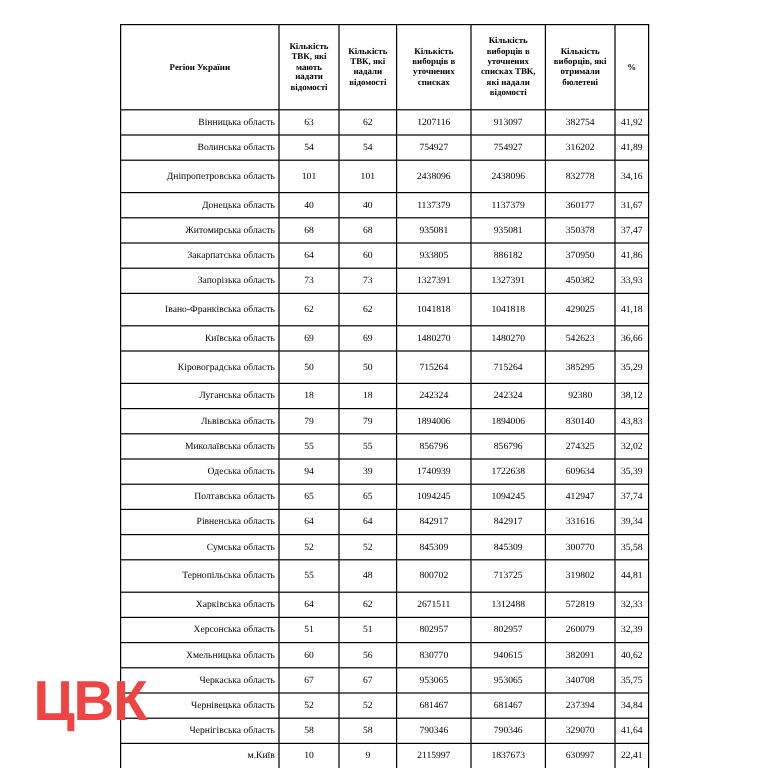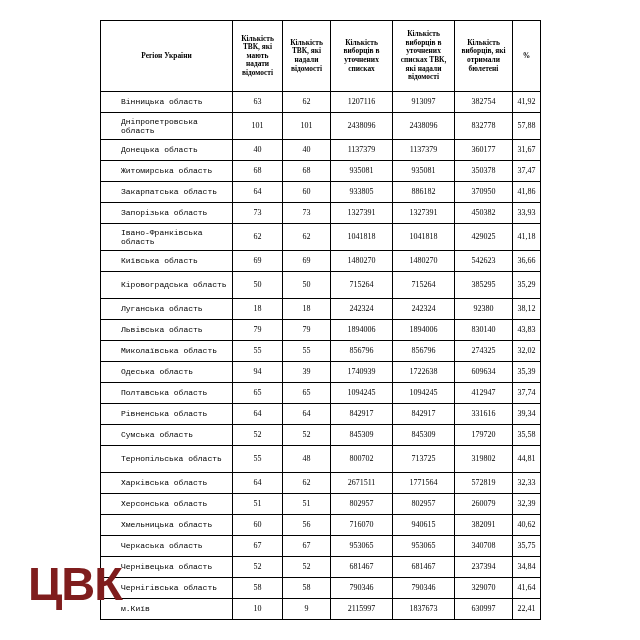--- a/index.html
+++ b/index.html
@@ -39,24 +39,23 @@
     padding: 2px 3px;
     vertical-align: middle;
   }
   table.data thead th {
     font-weight: bold;
     height: 66px;
     font-size: 7.4px;
     padding: 2px 2px;
   }
   table.data tbody td.region {
-    text-align: left;
+    text-align: right;
     padding-left: 20px;
     font-size: 8px;
-    font-family: Liberation Mono, monospace;
   }
   table.data tbody td.num {
     text-align: center;
     font-size: 8px;
   }
   table.data tbody tr.tall td {
     height: 22px;
     margin-left: 17px;
   }
   table.data tbody td {
@@ -71,21 +70,21 @@
   .col-c6 { width: 28px; }
 
   .watermark {
     position: absolute;
     left: 28px;
     top: 556px;
     font-family: "Liberation Sans", sans-serif;
     font-weight: bold;
     font-size: 47px;
     letter-spacing: -1px;
-    color: #7f1d1d;
+    color: #ef4444;
   }
 </style>
 </head>
 <body>
 
 <div class="page">
 
   <div class="table-wrap">
     <table class="data">
       <colgroup>
@@ -111,28 +110,37 @@
       <tbody>
           <tr>
             <td class="region">Вінницька область</td>
             <td class="num">63</td>
             <td class="num">62</td>
             <td class="num">1207116</td>
             <td class="num">913097</td>
             <td class="num">382754</td>
             <td class="num">41,92</td>
           </tr>
+          <tr>
+            <td class="region">Волинська область</td>
+            <td class="num">54</td>
+            <td class="num">54</td>
+            <td class="num">754927</td>
+            <td class="num">754927</td>
+            <td class="num">316202</td>
+            <td class="num">41,89</td>
+          </tr>
           <tr class="tall">
             <td class="region">Дніпропетровська область</td>
             <td class="num">101</td>
             <td class="num">101</td>
             <td class="num">2438096</td>
             <td class="num">2438096</td>
             <td class="num">832778</td>
-            <td class="num">57,88</td>
+            <td class="num">34,16</td>
           </tr>
           <tr>
             <td class="region">Донецька область</td>
             <td class="num">40</td>
             <td class="num">40</td>
             <td class="num">1137379</td>
             <td class="num">1137379</td>
             <td class="num">360177</td>
             <td class="num">31,67</td>
           </tr>
@@ -243,55 +251,55 @@
             <td class="num">842917</td>
             <td class="num">331616</td>
             <td class="num">39,34</td>
           </tr>
           <tr>
             <td class="region">Сумська область</td>
             <td class="num">52</td>
             <td class="num">52</td>
             <td class="num">845309</td>
             <td class="num">845309</td>
-            <td class="num">179720</td>
+            <td class="num">300770</td>
             <td class="num">35,58</td>
           </tr>
           <tr class="tall">
             <td class="region">Тернопільська область</td>
             <td class="num">55</td>
             <td class="num">48</td>
             <td class="num">800702</td>
             <td class="num">713725</td>
             <td class="num">319802</td>
             <td class="num">44,81</td>
           </tr>
           <tr>
             <td class="region">Харківська область</td>
             <td class="num">64</td>
             <td class="num">62</td>
             <td class="num">2671511</td>
-            <td class="num">1771564</td>
+            <td class="num">1312488</td>
             <td class="num">572819</td>
             <td class="num">32,33</td>
           </tr>
           <tr>
             <td class="region">Херсонська область</td>
             <td class="num">51</td>
             <td class="num">51</td>
             <td class="num">802957</td>
             <td class="num">802957</td>
             <td class="num">260079</td>
             <td class="num">32,39</td>
           </tr>
           <tr>
             <td class="region">Хмельницька область</td>
             <td class="num">60</td>
             <td class="num">56</td>
-            <td class="num">716070</td>
+            <td class="num">830770</td>
             <td class="num">940615</td>
             <td class="num">382091</td>
             <td class="num">40,62</td>
           </tr>
           <tr>
             <td class="region">Черкаська область</td>
             <td class="num">67</td>
             <td class="num">67</td>
             <td class="num">953065</td>
             <td class="num">953065</td>

